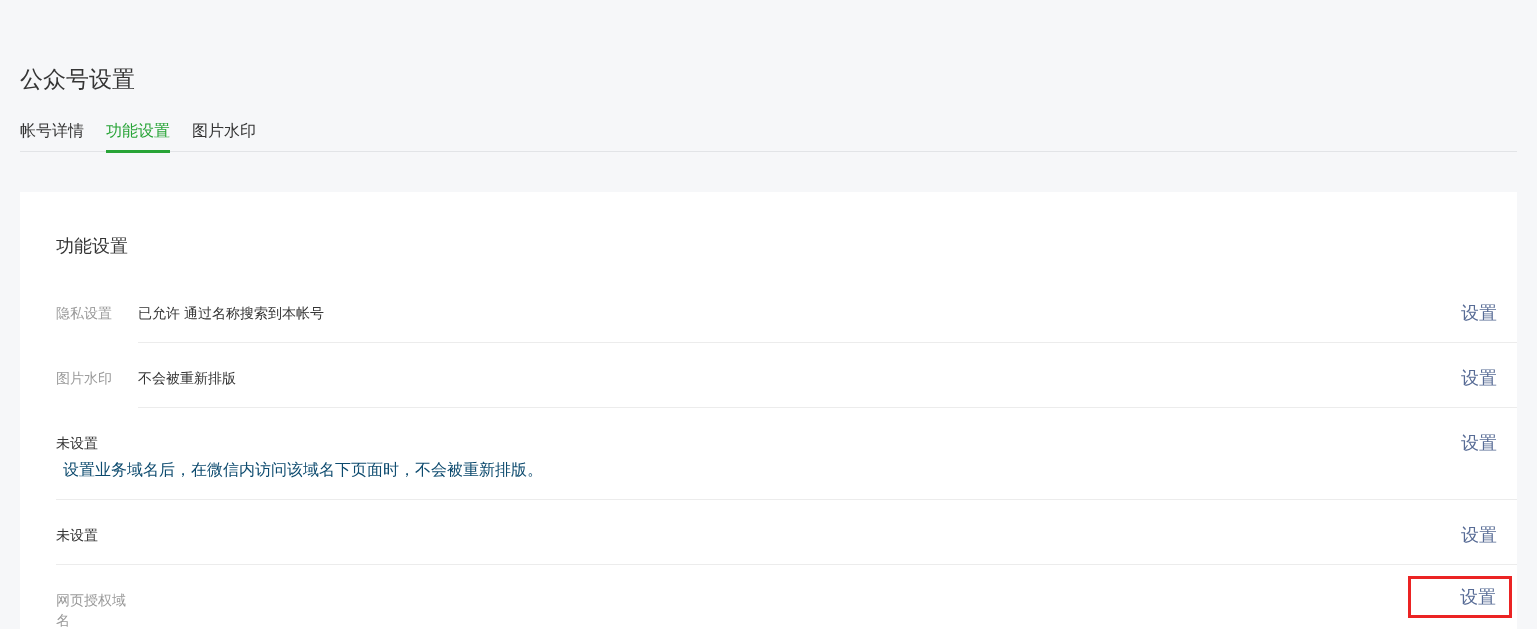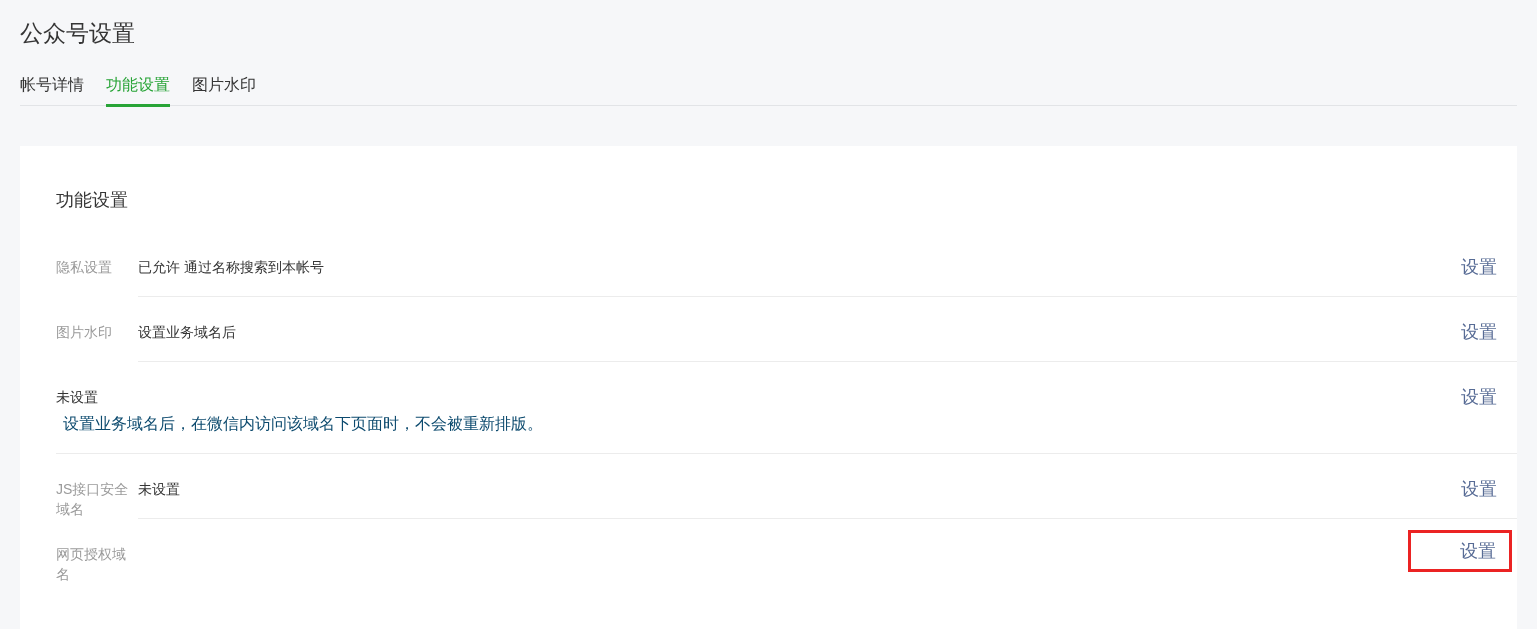--- a/index.html
+++ b/index.html
@@ -4,21 +4,21 @@
 <style>
   * { margin: 0; padding: 0; box-sizing: border-box; }
   html, body {
     width: 1537px; height: 629px;
     background: #f6f7f9;
     font-family: "Liberation Sans", "DejaVu Sans", sans-serif;
     overflow: hidden;
     color: #353535;
   }
   
-  .page-header { padding: 17px 20px 0 20px; }
+  .page-header { padding: 17px 20px 0 20px; margin-top: 46px; }
   .page-title {
     font-size: 23px;
     font-weight: 400;
     line-height: 32px;
     color: #353535;
   }
   
   .tabs {
     display: flex;
     margin: 25px 20px 0 20px;
@@ -121,38 +121,37 @@
           <div class="row-value">已允许 通过名称搜索到本帐号</div>
         </div>
         <a class="action-link">设置</a>
       </div>
     </div>
 
     <div class="row">
       <div class="row-label">图片水印</div>
       <div class="row-main">
         <div>
-          <div class="row-value">设置业务域名后</div>
+          <div class="row-value">不会被重新排版</div>
         </div>
         <a class="action-link">设置</a>
       </div>
     </div>
 
     <div class="row">
       <div class="row-main has-desc">
         <div>
           <div class="row-value">未设置</div>
           <div class="row-desc">设置业务域名后，在微信内访问该域名下页面时，不会被重新排版。</div>
         </div>
         <a class="action-link">设置</a>
       </div>
     </div>
 
     <div class="row">
-      <div class="row-label">JS接口安全域名</div>
       <div class="row-main has-desc">
         <div>
           <div class="row-value">未设置</div>
         </div>
         <a class="action-link">设置</a>
       </div>
     </div>
 
     <div class="row">
       <div class="row-label">网页授权域名</div>

